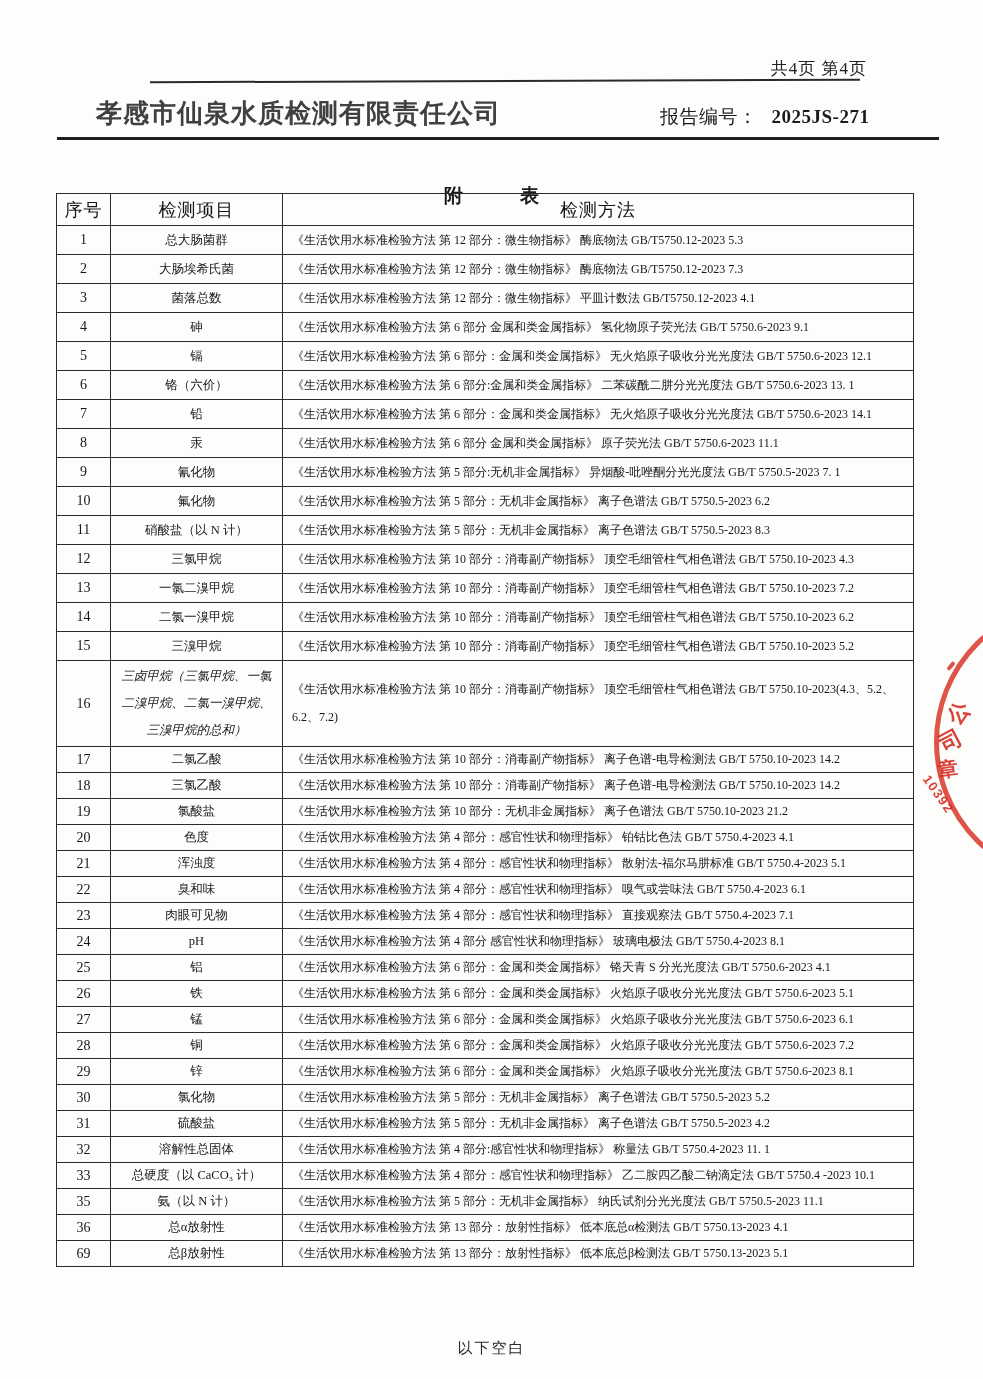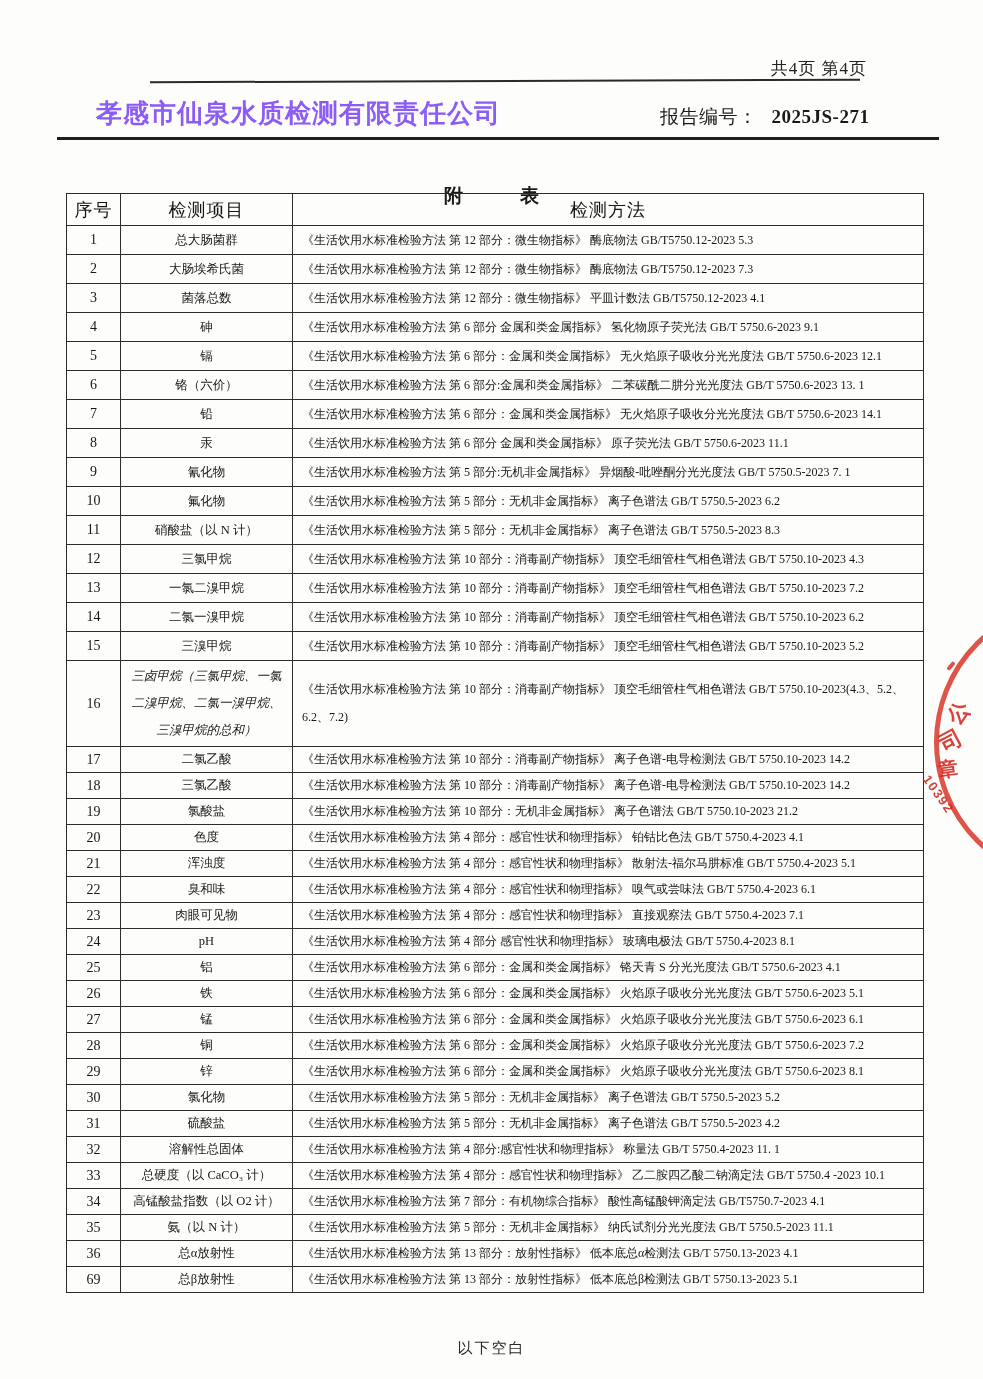--- a/index.html
+++ b/index.html
@@ -17,40 +17,40 @@
     position:absolute;top:57px;right:116px;
     font-size:17px;letter-spacing:1px;color:#222;
   }
   .rule-top{
     position:absolute;left:150px;top:80px;width:710px;height:0;
     border-top:2px solid #2a2a2a;transform:rotate(-0.2deg);
   }
   .company{
     position:absolute;left:96px;top:96px;
     font-family:"Liberation Sans","DejaVu Sans",sans-serif;
-    font-weight:bold;font-size:26px;letter-spacing:1px;color:#8b5cf6;
+    font-weight:bold;font-size:26px;letter-spacing:1px;color:#404040;
   }
   .report-no{
     position:absolute;left:660px;top:104px;
     font-size:19px;color:#1a1a1a;letter-spacing:0.5px;
   }
   .report-no .val{margin-left:14px;letter-spacing:0.5px;font-weight:bold;}
   .rule-full{
     position:absolute;left:57px;top:137px;width:882px;height:0;
     border-top:3px solid #1f1f1f;
   }
   .doc-title{
     position:absolute;left:0;top:147px;width:100%;
     text-align:center;font-size:19px;font-weight:bold;color:#1a1a1a;
     white-space:pre;
     margin-top:36px;
   }
 
   table.method-table{
-    position:absolute;left:66px;top:193px;width:857px;
+    position:absolute;left:56px;top:193px;width:857px;
     border-collapse:collapse;table-layout:fixed;
     background:transparent;
   }
   .method-table th,.method-table td{
     border:1.6px solid #2c2c2c;
     vertical-align:middle;
     overflow:hidden;
   }
   .method-table thead tr{height:32px;}
   .method-table th{font-size:18px;font-weight:normal;text-align:center;letter-spacing:1px;color:#161616;}
@@ -288,25 +288,20 @@
           <td class="col-no">32</td>
           <td class="col-item">溶解性总固体</td>
           <td class="col-method">《生活饮用水标准检验方法 第 4 部分:感官性状和物理指标》 称量法 GB/T 5750.4-2023 11. 1</td>
         </tr>
         <tr class="r-b">
           <td class="col-no">33</td>
           <td class="col-item">总硬度（以 CaCO₃ 计）</td>
           <td class="col-method">《生活饮用水标准检验方法 第 4 部分：感官性状和物理指标》 乙二胺四乙酸二钠滴定法  GB/T 5750.4 -2023 10.1</td>
         </tr>
         <tr class="r-b">
-          <td class="col-no">34</td>
-          <td class="col-item">高锰酸盐指数（以 O2 计）</td>
-          <td class="col-method">《生活饮用水标准检验方法 第 7 部分：有机物综合指标》 酸性高锰酸钾滴定法  GB/T5750.7-2023 4.1</td>
-        </tr>
-        <tr class="r-b">
           <td class="col-no">35</td>
           <td class="col-item">氨（以 N 计）</td>
           <td class="col-method">《生活饮用水标准检验方法 第 5 部分：无机非金属指标》 纳氏试剂分光光度法  GB/T 5750.5-2023 11.1</td>
         </tr>
         <tr class="r-b">
           <td class="col-no">36</td>
           <td class="col-item">总α放射性</td>
           <td class="col-method">《生活饮用水标准检验方法 第 13 部分：放射性指标》 低本底总α检测法  GB/T 5750.13-2023 4.1</td>
         </tr>
         <tr class="r-b">

